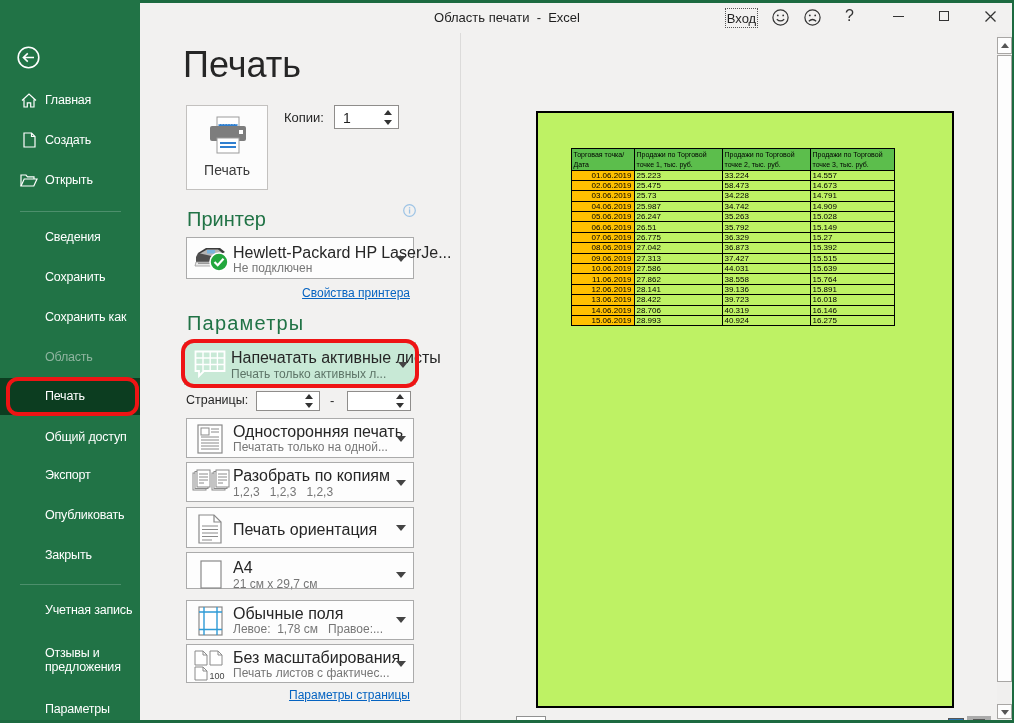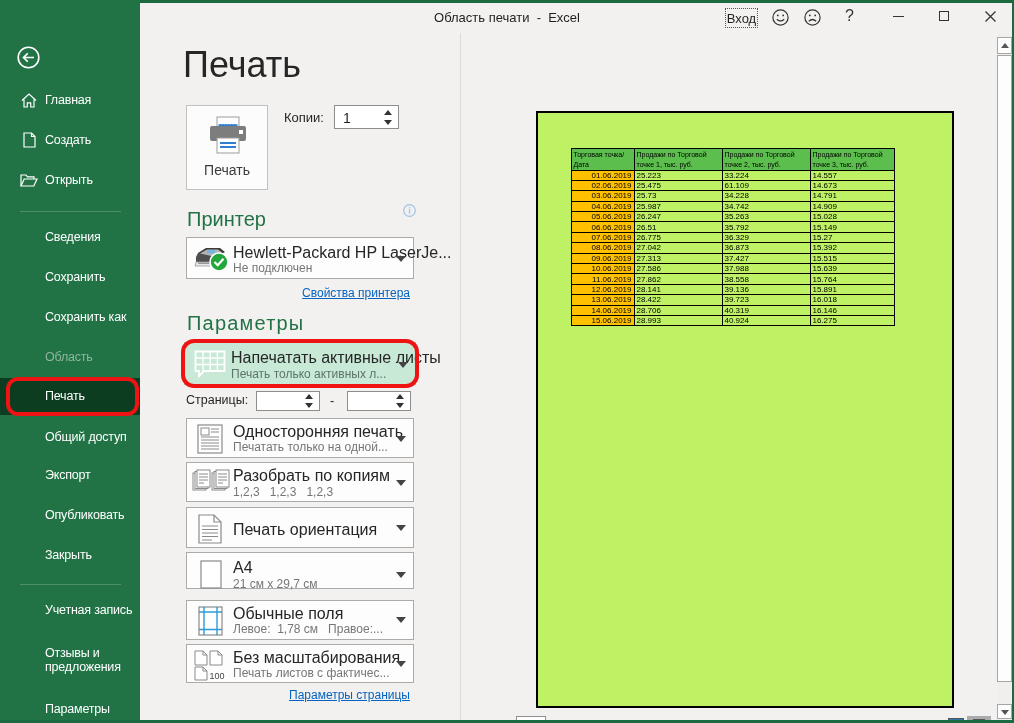--- a/index.html
+++ b/index.html
@@ -280,21 +280,21 @@
       </tr>
       <tr class="d">
           <td class="date">01.06.2019</td>
           <td>25.223</td>
           <td>33.224</td>
           <td>14.557</td>
         </tr>
       <tr class="d">
           <td class="date">02.06.2019</td>
           <td>25.475</td>
-          <td>61.109</td>
+          <td>58.473</td>
           <td>14.673</td>
         </tr>
       <tr class="d">
           <td class="date">03.06.2019</td>
           <td>25.73</td>
           <td>34.228</td>
           <td>14.791</td>
         </tr>
       <tr class="d">
           <td class="date">04.06.2019</td>
@@ -328,21 +328,21 @@
         </tr>
       <tr class="d">
           <td class="date">09.06.2019</td>
           <td>27.313</td>
           <td>37.427</td>
           <td>15.515</td>
         </tr>
       <tr class="d">
           <td class="date">10.06.2019</td>
           <td>27.586</td>
-          <td>37.988</td>
+          <td>44.031</td>
           <td>15.639</td>
         </tr>
       <tr class="d">
           <td class="date">11.06.2019</td>
           <td>27.862</td>
           <td>38.558</td>
           <td>15.764</td>
         </tr>
       <tr class="d">
           <td class="date">12.06.2019</td>

